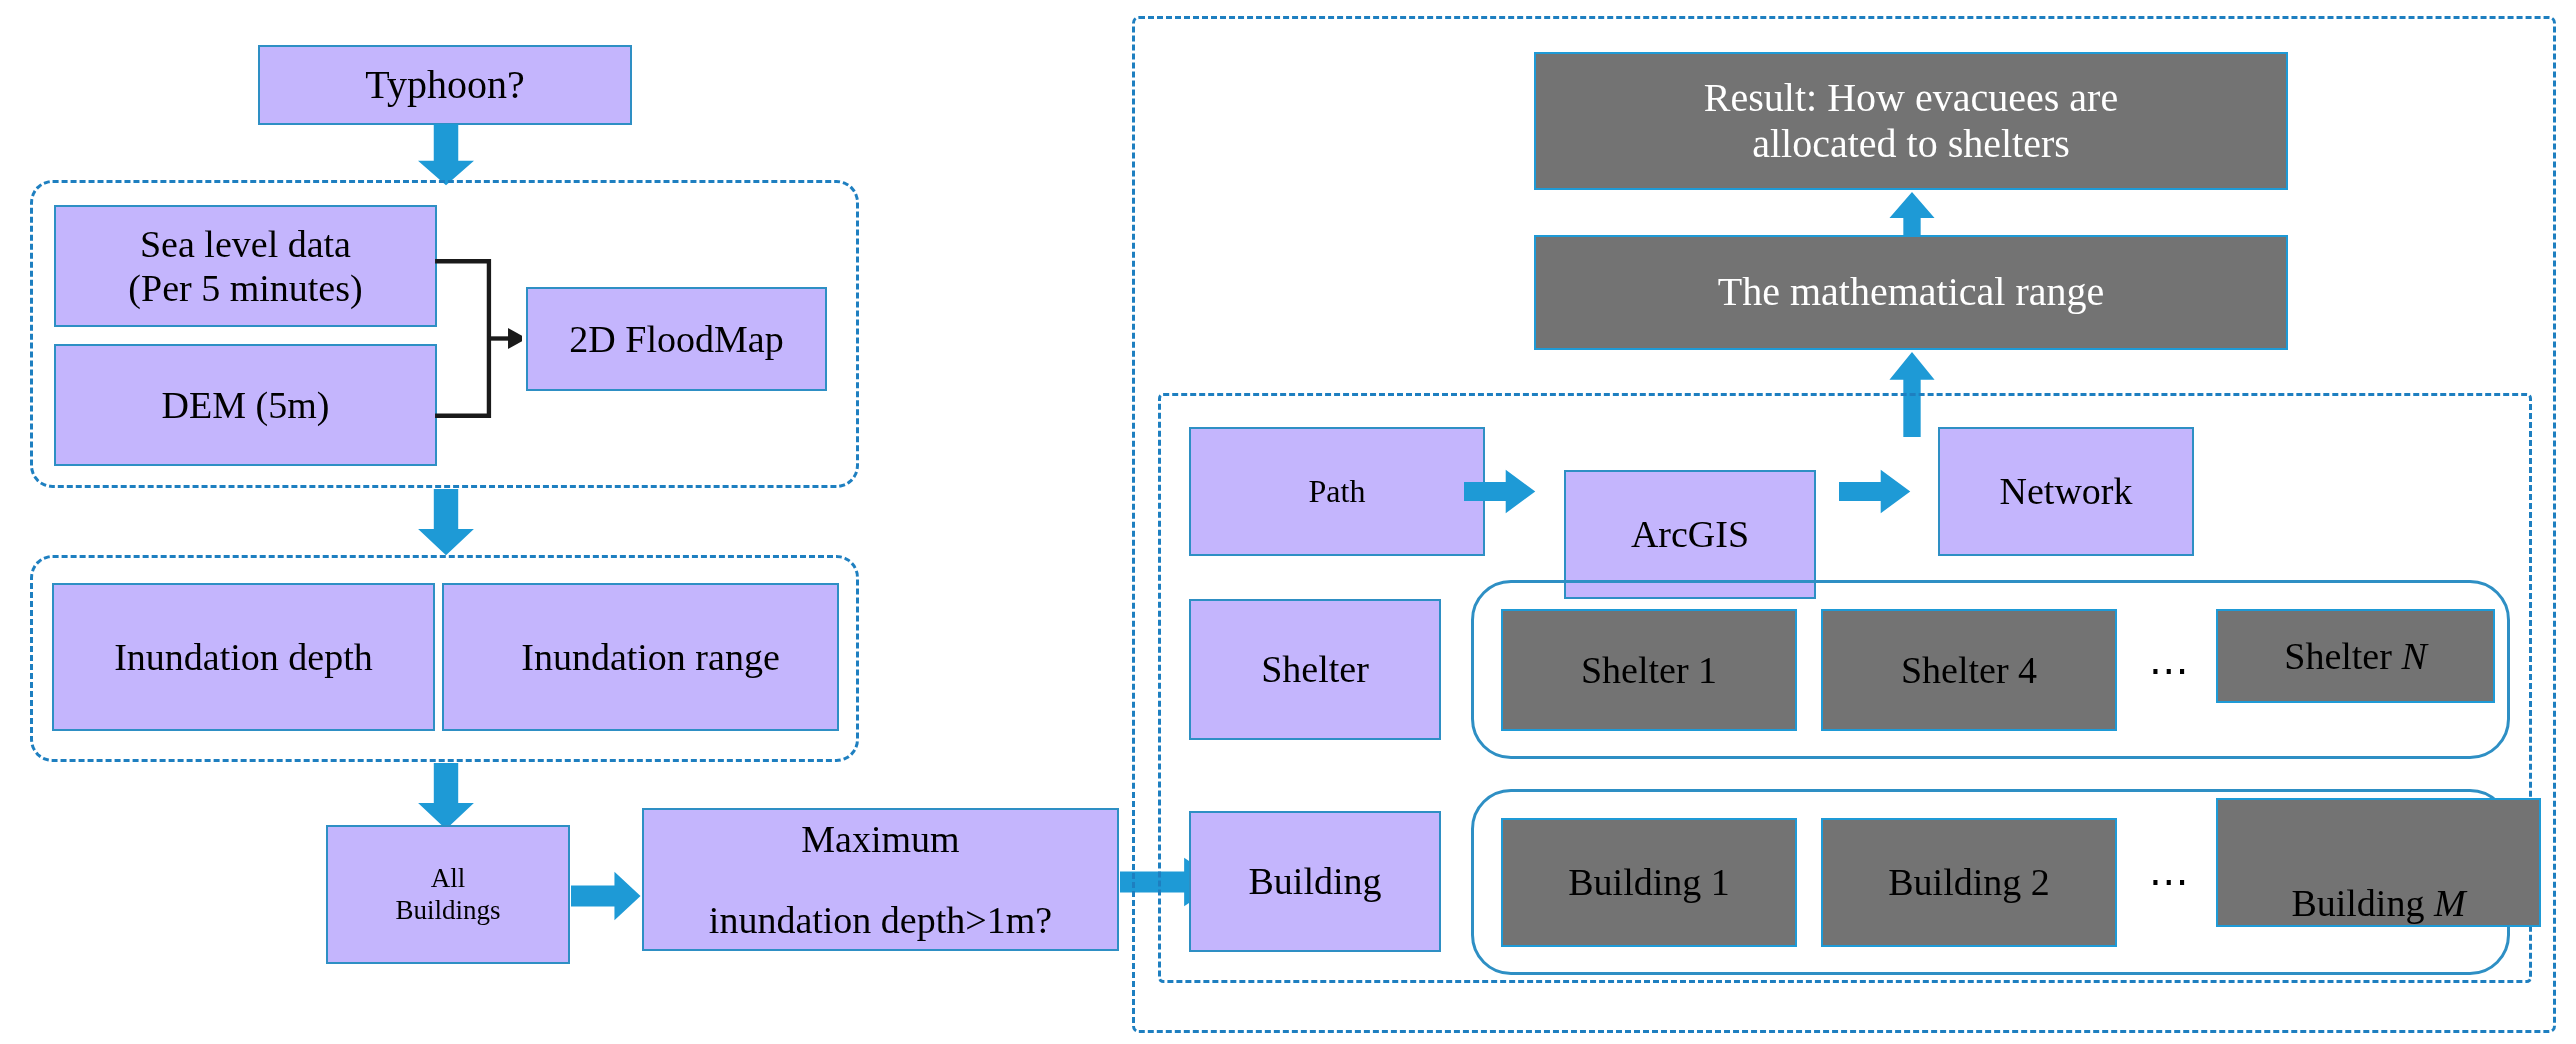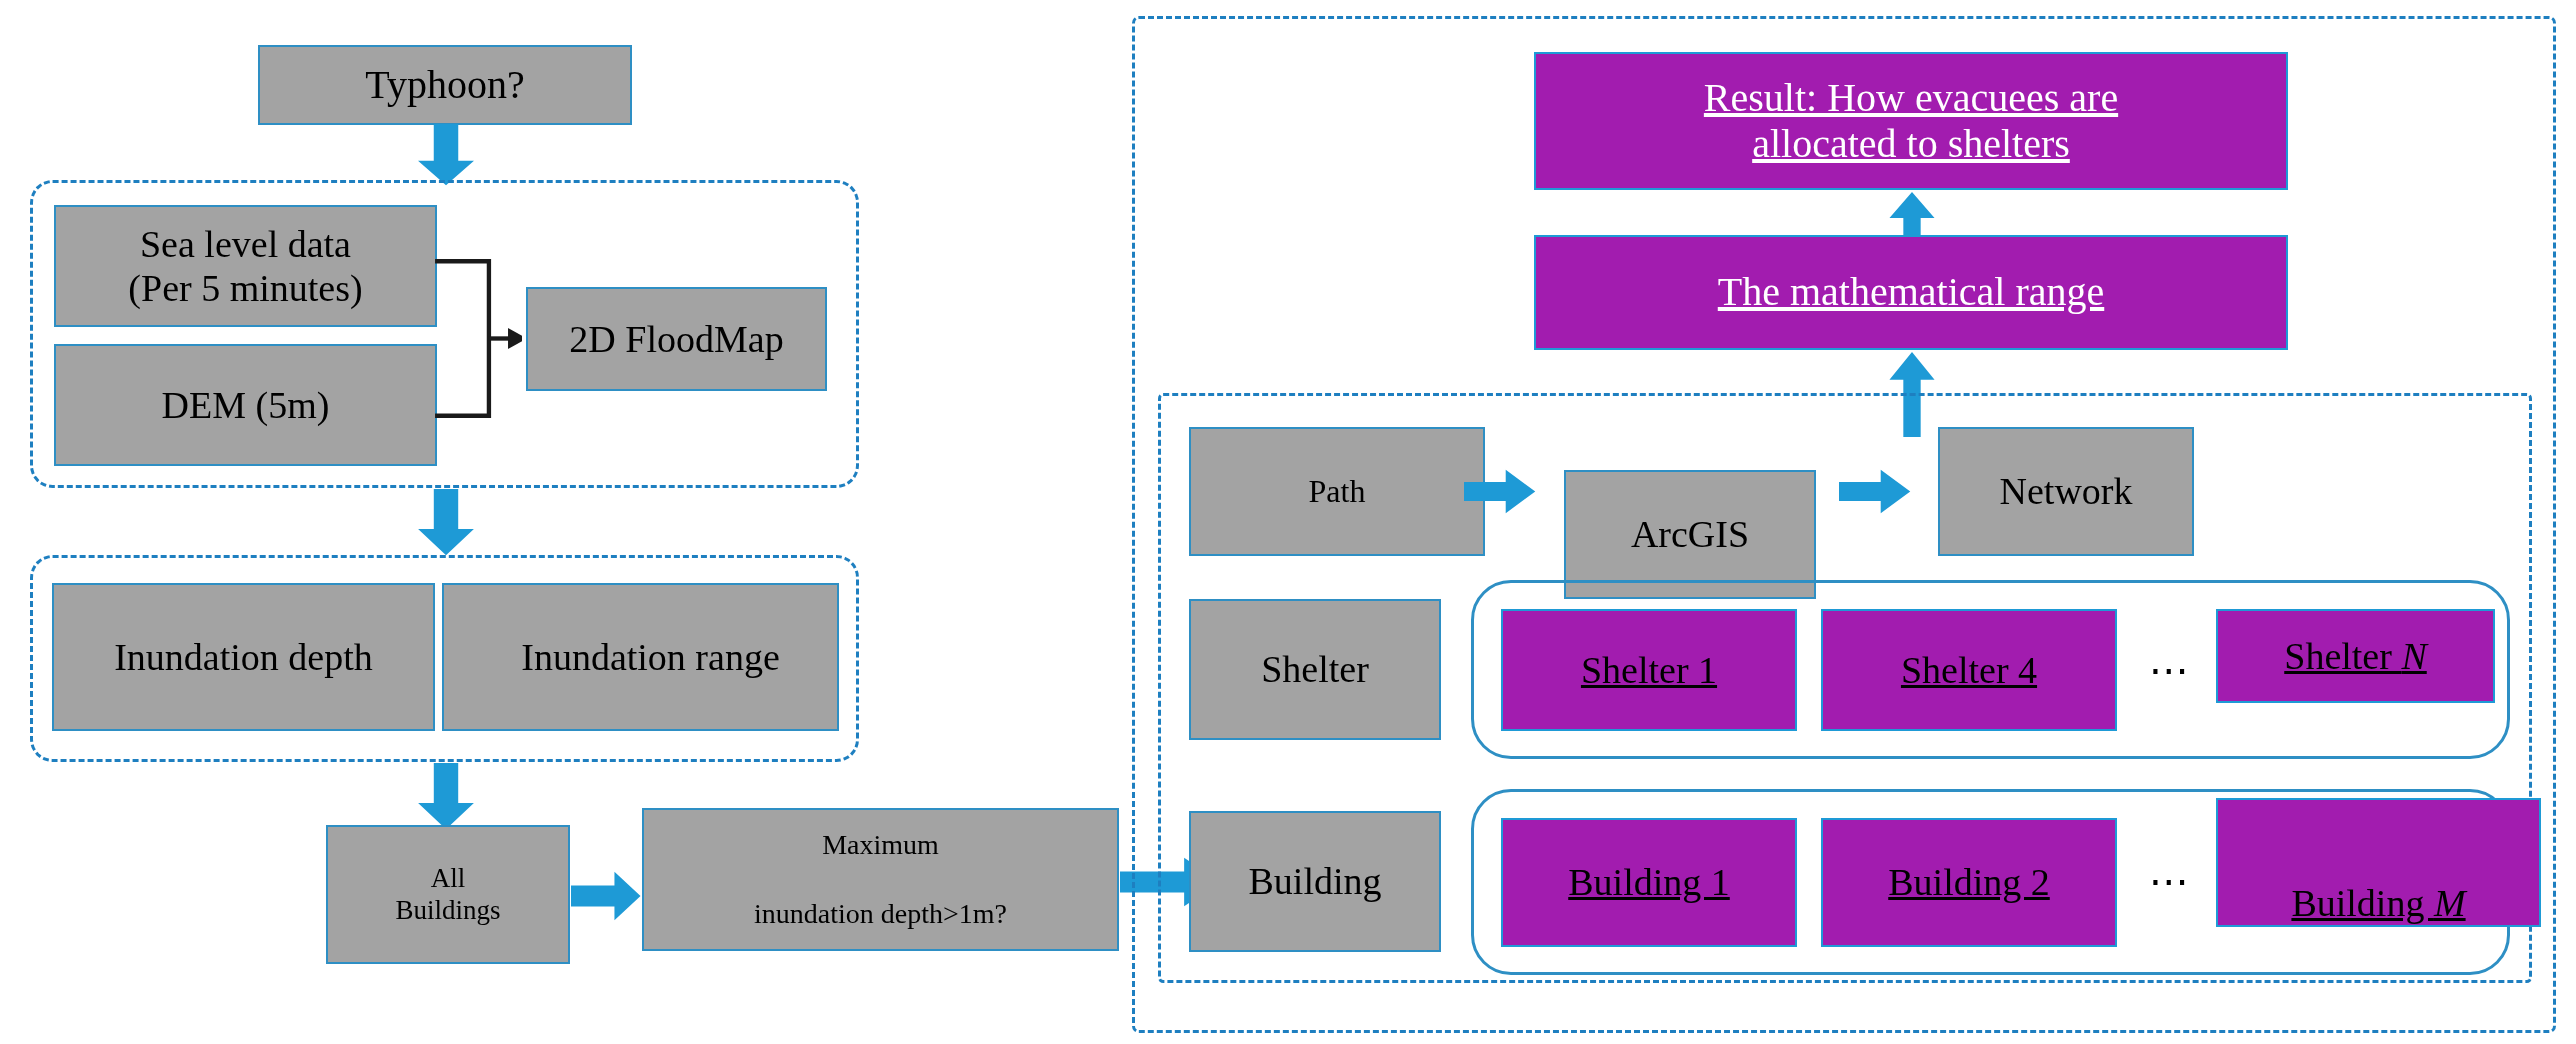--- a/index.html
+++ b/index.html
@@ -15,33 +15,32 @@
     position: relative;
     width: 2576px;
     height: 1045px;
     background: #ffffff;
     overflow: hidden;
   }
   
   .box {
     position: absolute;
     box-sizing: border-box;
-    background: #a3a3a3;
+    background: #c4b5fd;
     border: 2.6px solid #2E8FC4;
     display: flex;
     align-items: center;
     justify-content: center;
     text-align: center;
     line-height: 1.16;
     color: #000000;
   }
   .box.filled {
-    background: #a21caf;
+    background: #737373;
     border: 2.6px solid #1E9AD6;
-    text-decoration: underline;
   }
   .box.filled.lighttext {
     color: #ffffff;
   }
   .dashed-panel {
     position: absolute;
     box-sizing: border-box;
     border: 3.5px dashed #1E7FC0;
     border-radius: 22.6px;
     background: transparent;
@@ -132,21 +131,21 @@
     <span>All</span>
     <span>Buildings</span>
   </div>
 
   <div class="arrow" style="left:571px; top:869px; width:73px; height:54px;">
     <svg width="73" height="54" viewBox="0 0 84 62">
       <polygon points="0,19 50,19 50,3 80,31 50,59 50,43 0,43" fill="#1E9AD6"></polygon>
     </svg>
   </div>
 
-  <div class="box" style="left:642px; top:808px; width:477px; height:143px; font-size:28px; flex-direction:column;gap:37px;">
+  <div class="box" style="left:642px; top:808px; width:477px; height:143px; font-size:38px; flex-direction:column;gap:37px;">
     <span>Maximum</span>
     <span>inundation depth&gt;1m?</span>
   </div>
 
   <div class="arrow" style="left:1120px; top:855px; width:104px; height:54px;">
     <svg width="104" height="54" viewBox="0 0 120 62">
       <polygon points="0,19 74,19 74,3 116,31 74,59 74,43 0,43" fill="#1E9AD6"></polygon>
     </svg>
   </div>
 

